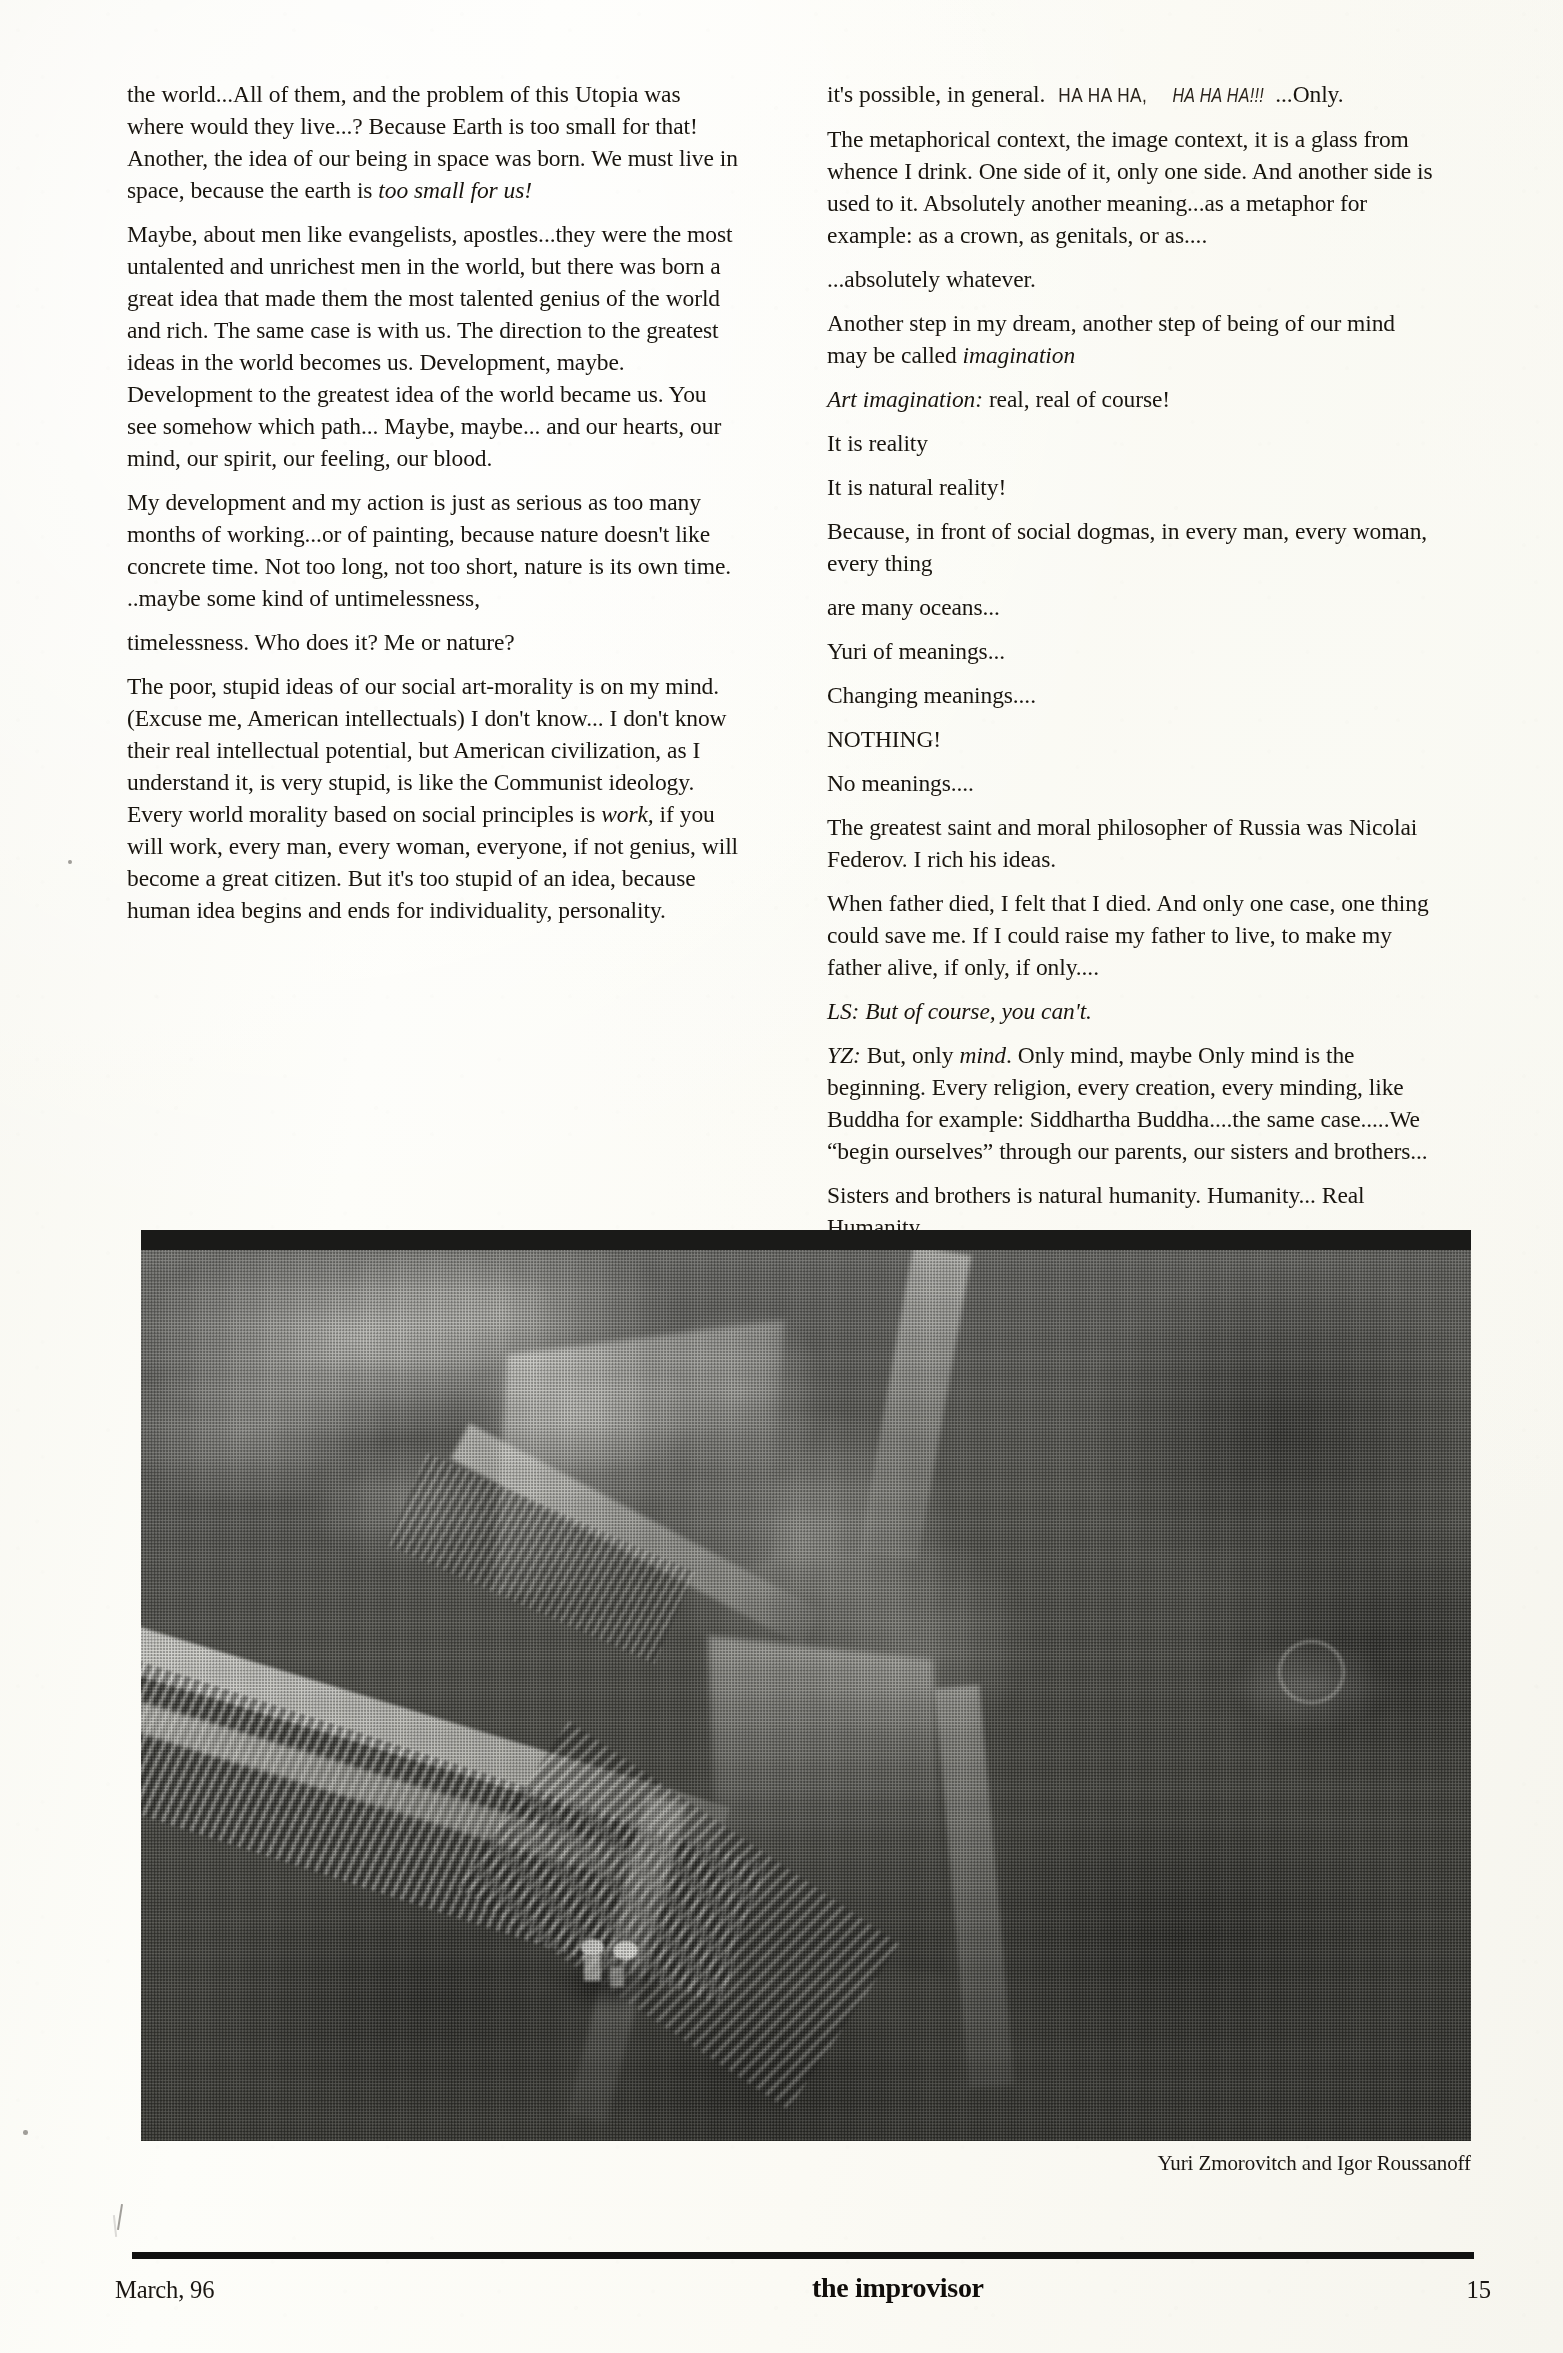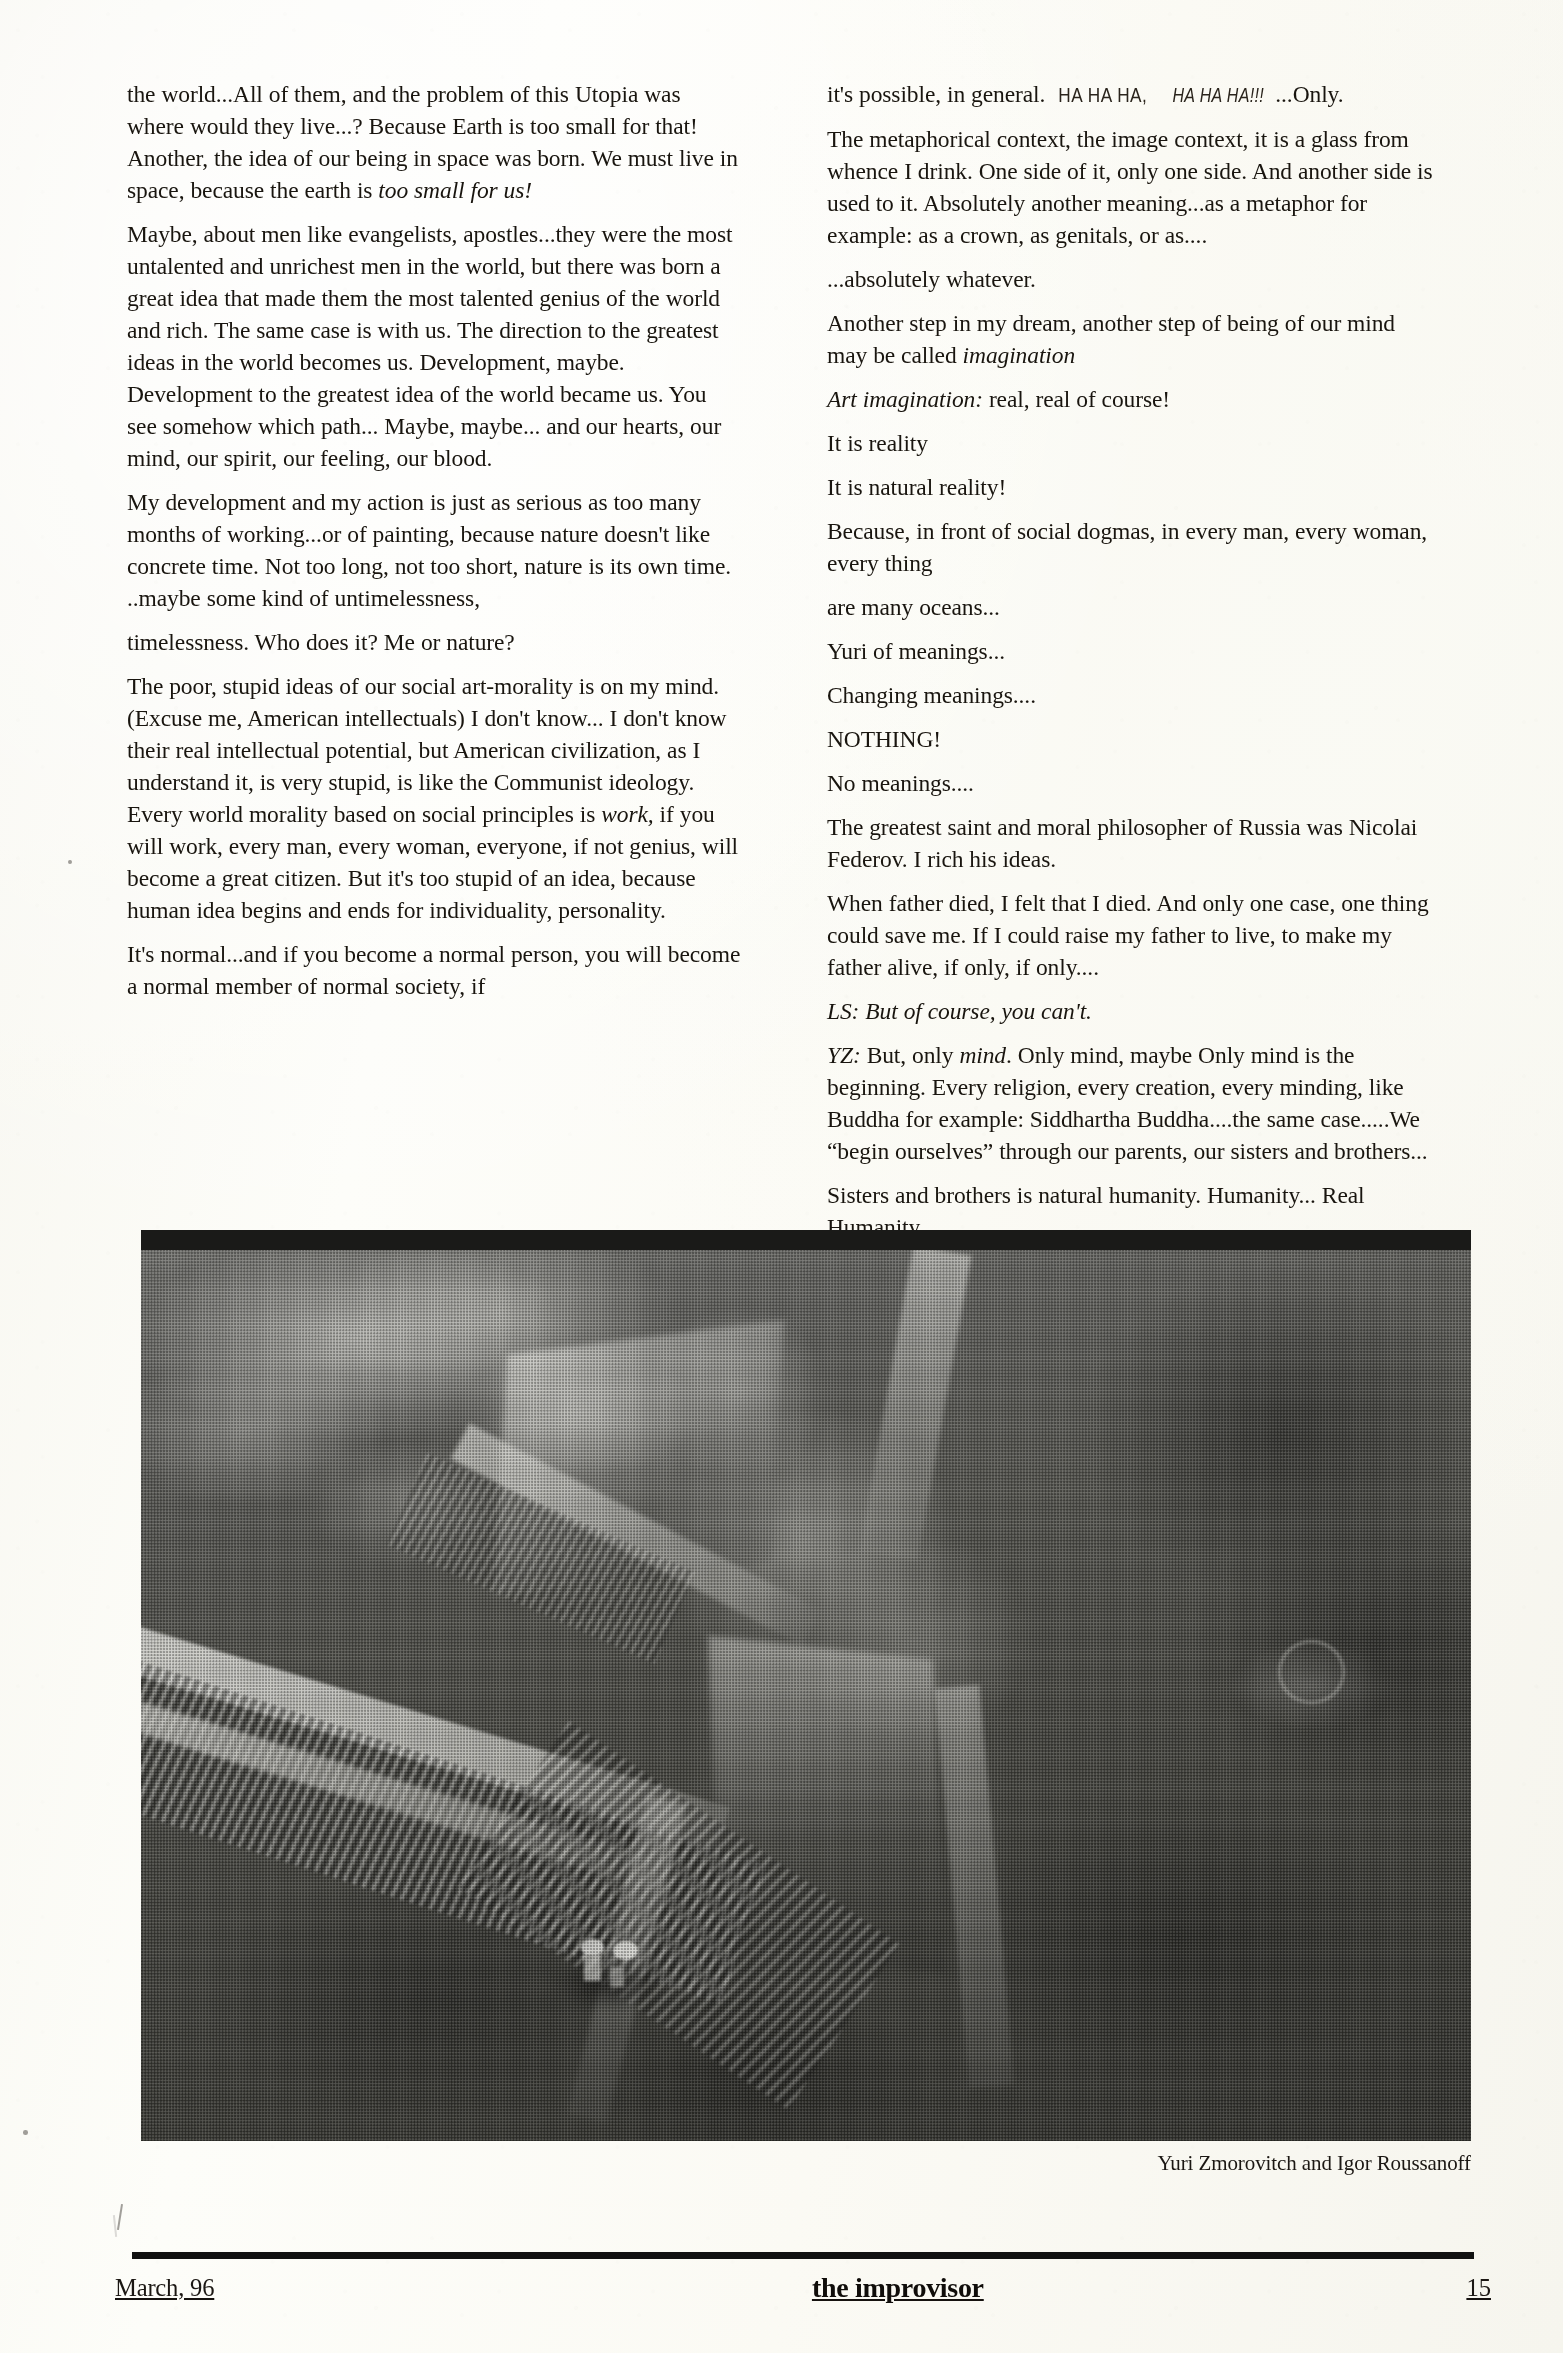--- a/index.html
+++ b/index.html
@@ -342,23 +342,22 @@
     width: 1342px;
     height: 7px;
     background: #111;
   }
   .footer {
     position: absolute;
     left: 115px;
     top: 2272px;
     width: 1376px;
     display: flex;
-    align-items: center;
+    align-items: flex-end;
     justify-content: space-between;
-    text-decoration: underline;
   }
   .footer-date {
     font-size: 24.6px;
     color: #1b1713;
     letter-spacing: -0.2px;
   }
   .footer-title {
     font-size: 28px;
     font-weight: bold;
     letter-spacing: -0.3px;
@@ -391,21 +390,20 @@
   <div class="mark" style="left:114px; top:2215px; width:1.5px; height:21.5px; transform:rotate(-6deg); opacity:0.35;"></div>
 
   <div class="columns">
 
     <div class="col col-left">
       <p class="para">the world...All of them, and the problem of this Utopia was where would they live...? Because Earth is too small for that! Another, the idea of our being in space was born. We must live in space, because the earth is <i>too small for us!</i></p>
       <p class="para">Maybe, about men like evangelists, apostles...they were the most untalented and unrichest men in the world, but there was born a great idea that made them the most talented genius of the world and rich. The same case is with us. The direction to the greatest ideas in the world becomes us. Development, maybe. Development to the greatest idea of the world became us. You see somehow which path... Maybe, maybe... and our hearts, our mind, our spirit, our feeling, our blood.</p>
       <p class="para">My development and my action is just as serious as too many months of working...or of painting, because nature doesn't like concrete time. Not too long, not too short, nature is its own time. ..maybe some kind of untimelessness,</p>
       <p class="para">timelessness. Who does it? Me or nature?</p>
       <p class="para">The poor, stupid ideas of our social art-morality is on my mind. (Excuse me, American intellectuals) I don't know... I don't know their real intellectual potential, but American civilization, as I understand it, is very stupid, is like the Communist ideology. Every world morality based on social principles is <i>work,</i> if you will work, every man, every woman, everyone, if not genius, will become a great citizen. But it's too stupid of an idea, because human idea begins and ends for individuality, personality.</p>
-      <p class="para">It's normal...and if you become a normal person, you will become a normal member of normal society, if</p>
     </div>
 
     <div class="col col-right">
       <p class="para">it's possible, in general. <span class="sans-ha">HA HA HA,</span> <span class="sans-ha-italic">HA HA HA!!!</span>...Only.</p>
       <p class="para">The metaphorical context, the image context, it is a glass from whence I drink. One side of it, only one side. And another side is used to it. Absolutely another meaning...as a metaphor for example: as a crown, as genitals, or as....</p>
       <p class="para">...absolutely whatever.</p>
       <p class="para">Another step in my dream, another step of being of our mind may be called <i>imagination</i></p>
       <p class="para"><i>Art imagination:</i> real, real of course!</p>
       <p class="para">It is reality</p>
       <p class="para">It is natural reality!</p>

